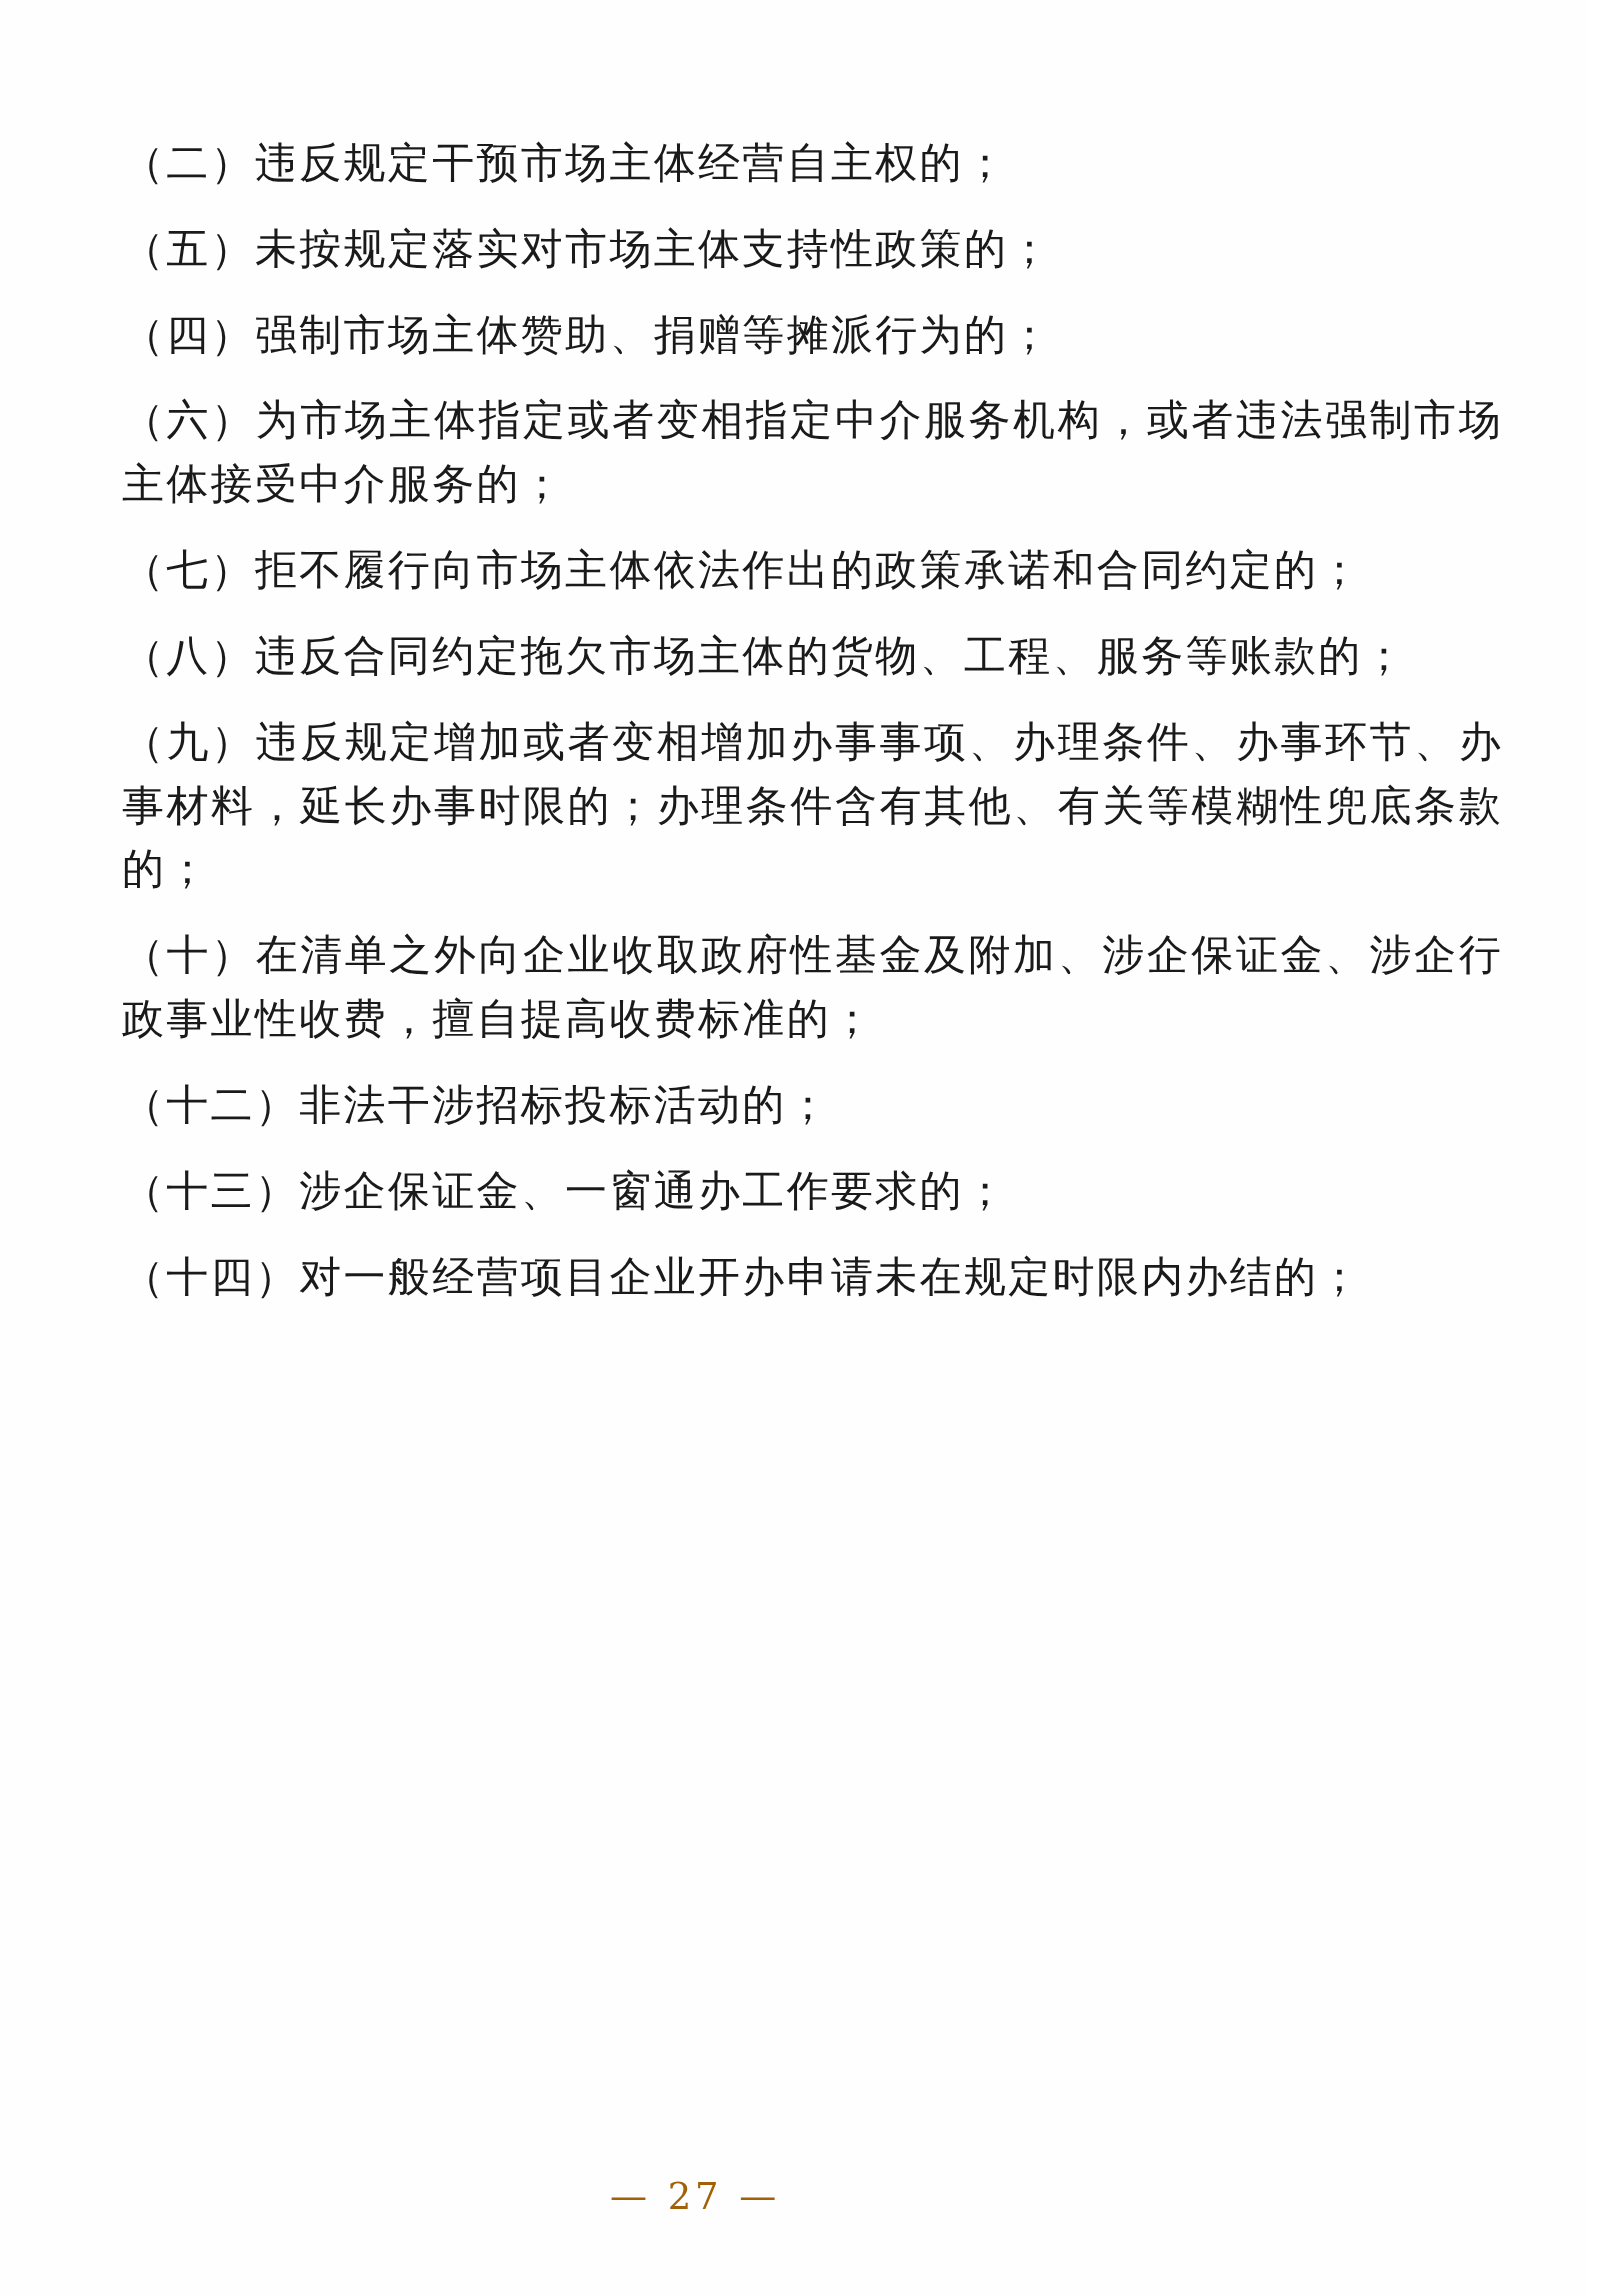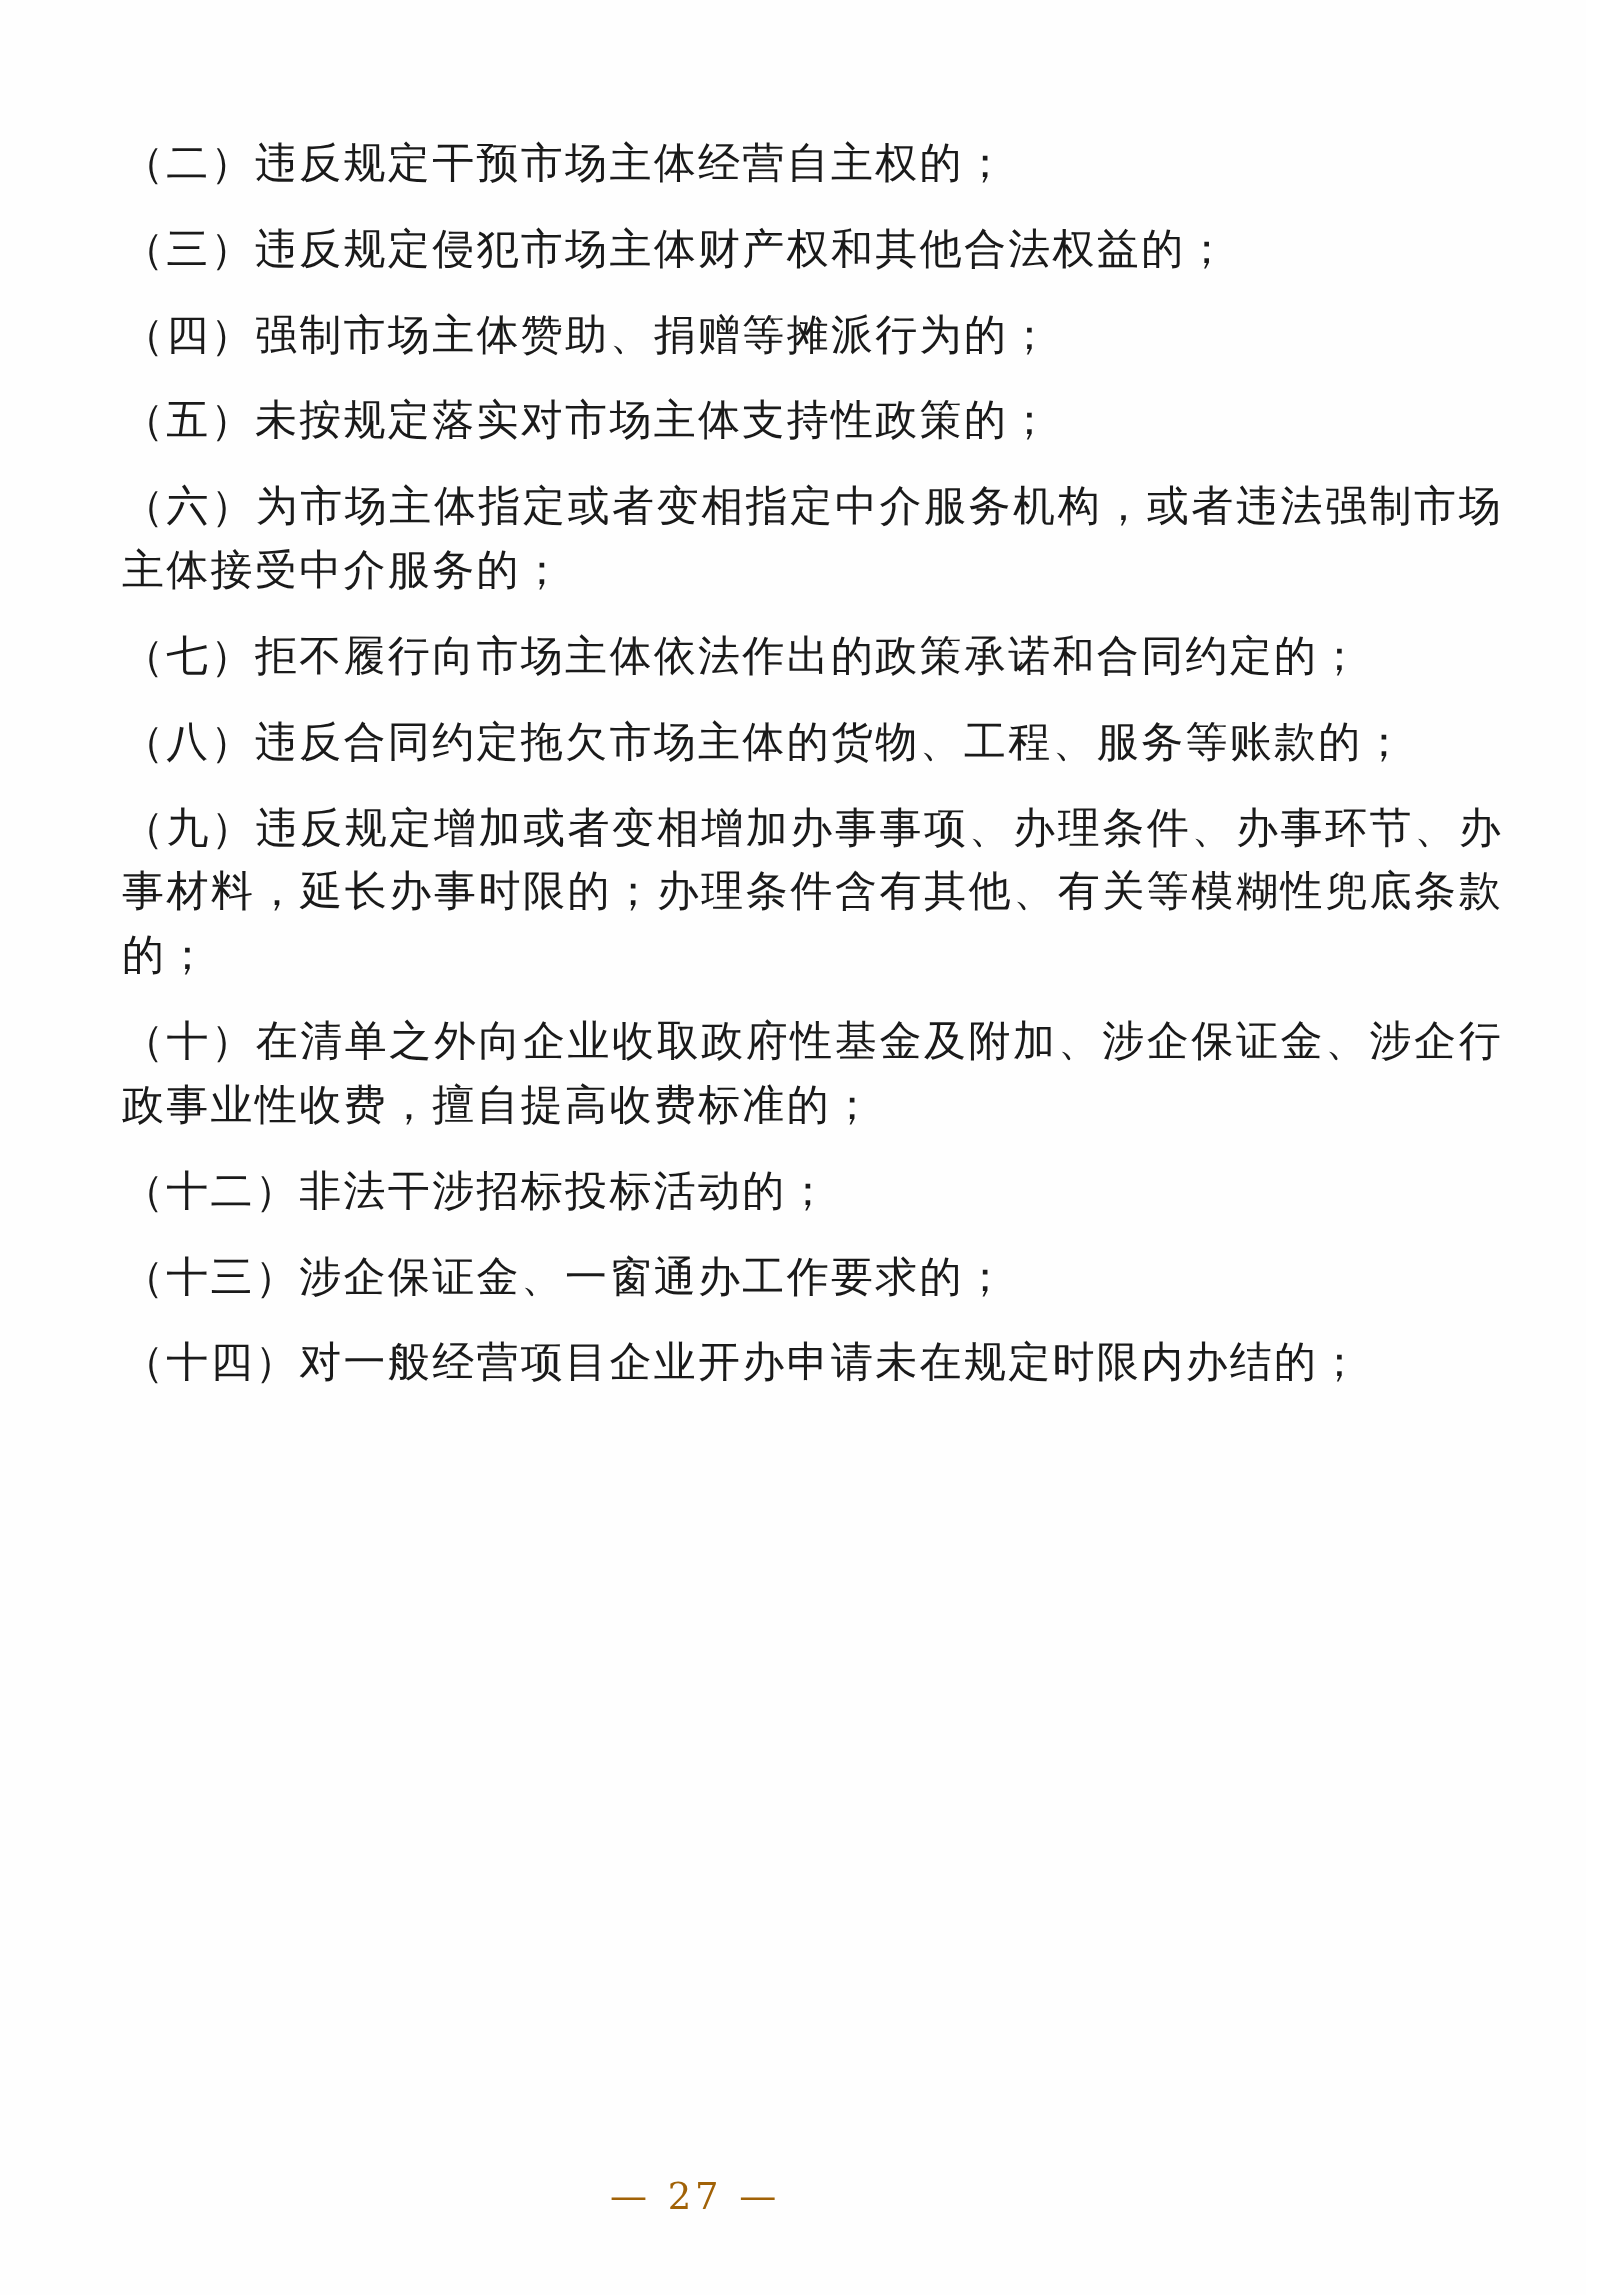--- a/index.html
+++ b/index.html
@@ -60,23 +60,22 @@
     padding: 0 17px;
   }
 </style>
 </head>
 <body>
 
 <div class="page">
 
   <div class="content">
     <p class="para indent">（二）违反规定干预市场主体经营自主权的；</p>
-    <p class="para indent">（三）违反规定侵犯市场主体财产权和其他合法权益的；</p>
+    <p class="para indent">（五）未按规定落实对市场主体支持性政策的；</p>
     <p class="para indent">（四）强制市场主体赞助、捐赠等摊派行为的；</p>
-    <p class="para indent">（五）未按规定落实对市场主体支持性政策的；</p>
     <p class="para indent">（六）为市场主体指定或者变相指定中介服务机构，或者违法强制市场主体接受中介服务的；</p>
     <p class="para indent">（七）拒不履行向市场主体依法作出的政策承诺和合同约定的；</p>
     <p class="para indent">（八）违反合同约定拖欠市场主体的货物、工程、服务等账款的；</p>
     <p class="para indent">（九）违反规定增加或者变相增加办事事项、办理条件、办事环节、办事材料，延长办事时限的；办理条件含有其他、有关等模糊性兜底条款的；</p>
     <p class="para indent">（十）在清单之外向企业收取政府性基金及附加、涉企保证金、涉企行政事业性收费，擅自提高收费标准的；</p>
     <p class="para indent">（十二）非法干涉招标投标活动的；</p>
     <p class="para indent">（十三）涉企保证金、一窗通办工作要求的；</p>
     <p class="para indent">（十四）对一般经营项目企业开办申请未在规定时限内办结的；</p>
   </div>
 

